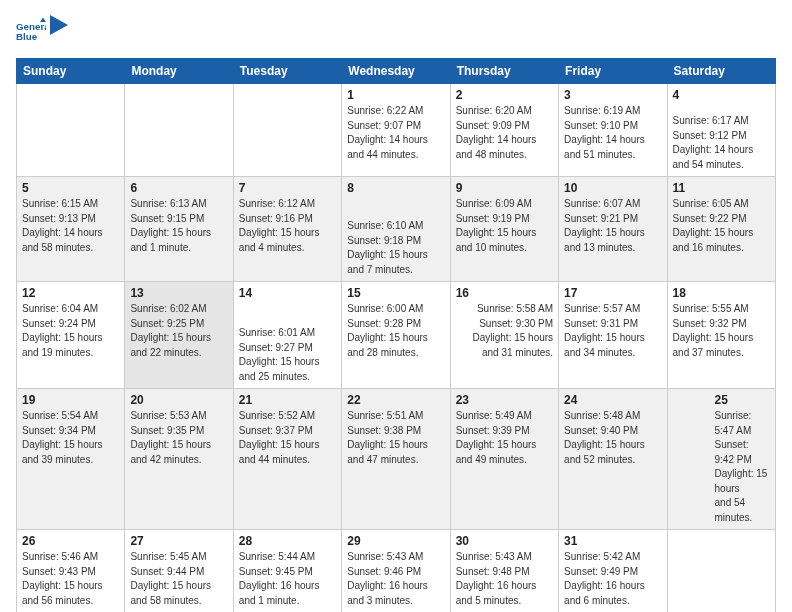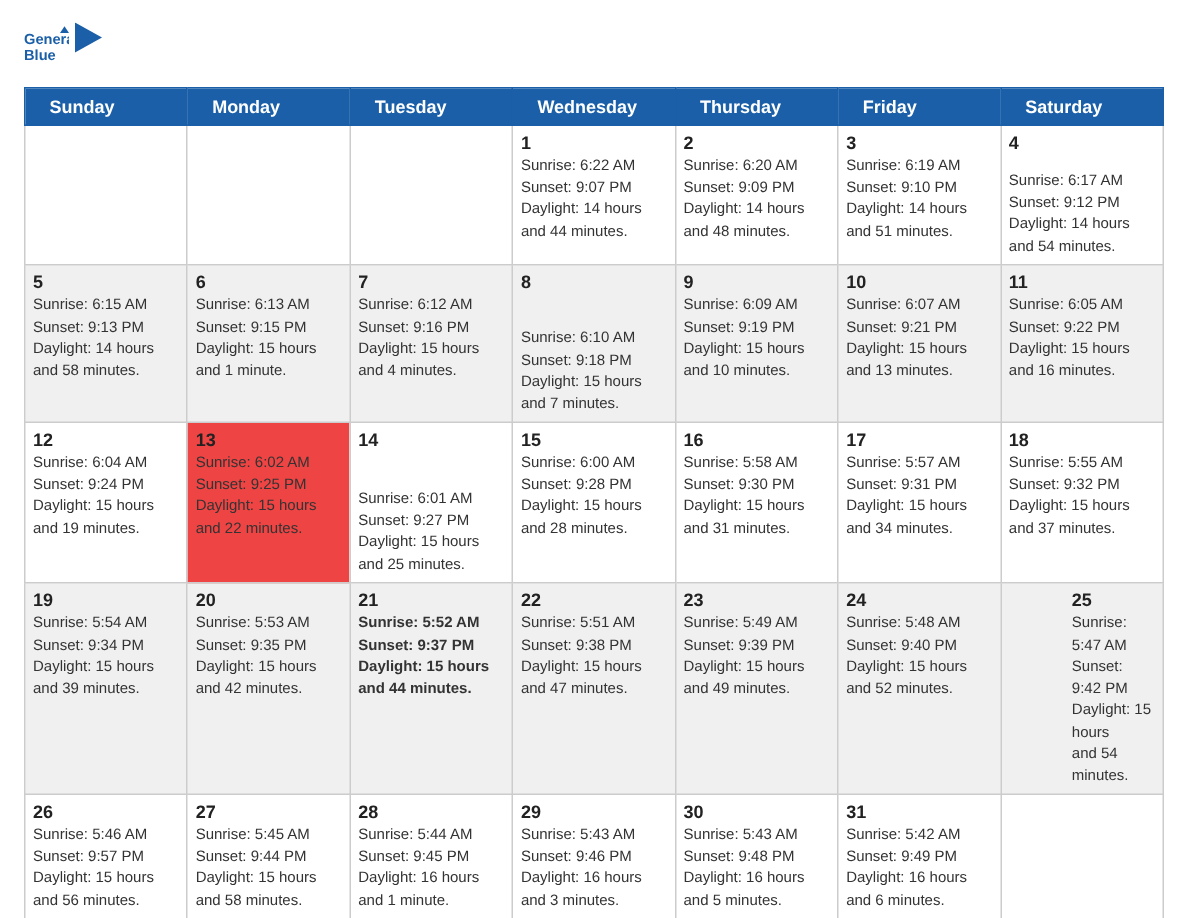--- a/index.html
+++ b/index.html
@@ -38,21 +38,21 @@
     table {
       width: 100%;
       border-collapse: collapse;
       table-layout: fixed;
     }
     thead th {
       background: #1a5fa8;
       color: #fff;
       font-size: 12px;
       font-weight: bold;
-      padding: 5px 16px;
+      padding: 5px 6px;
       text-align: left;
       border: 1px solid #1a5fa8;
     }
     tbody td {
       border: 1px solid #ccc;
       vertical-align: top;
       padding: 4px 5px;
       font-size: 10.5px;
       color: #222;
       height: 88px;
@@ -197,21 +197,21 @@
         </td>
       </tr>
       <tr>
         <td style="background: rgb(255, 255, 255); margin-left: 27px;">
           <div class="day-number">12</div>
           <div class="day-info" style="white-space: pre-line;">Sunrise: 6:04 AM
 Sunset: 9:24 PM
 Daylight: 15 hours
 and 19 minutes.</div>
         </td>
-        <td style="background: #ef4444;">
+        <td style="background: #e5e5e5;">
           <div class="day-number">13</div>
           <div class="day-info" style="white-space: pre-line;">Sunrise: 6:02 AM
 Sunset: 9:25 PM
 Daylight: 15 hours
 and 22 minutes.</div>
         </td>
         <td style="background: rgb(255, 255, 255);">
           <div class="day-number">14</div>
           <div class="day-info" style="white-space: pre-line; margin-top: 26px;">Sunrise: 6:01 AM
 Sunset: 9:27 PM
@@ -220,21 +220,21 @@
         </td>
         <td style="background: rgb(255, 255, 255);">
           <div class="day-number">15</div>
           <div class="day-info" style="white-space: pre-line;">Sunrise: 6:00 AM
 Sunset: 9:28 PM
 Daylight: 15 hours
 and 28 minutes.</div>
         </td>
         <td style="background: rgb(255, 255, 255);">
           <div class="day-number">16</div>
-          <div class="day-info" style="white-space: pre-line;">Sunrise: 5:58 AM
+          <div class="day-info" style="white-space: pre-line; text-align: right;">Sunrise: 5:58 AM
 Sunset: 9:30 PM
 Daylight: 15 hours
 and 31 minutes.</div>
         </td>
         <td style="background: rgb(255, 255, 255);">
           <div class="day-number">17</div>
           <div class="day-info" style="white-space: pre-line;">Sunrise: 5:57 AM
 Sunset: 9:31 PM
 Daylight: 15 hours
 and 34 minutes.</div>
@@ -257,21 +257,21 @@
         </td>
         <td style="background: rgb(240, 240, 240);">
           <div class="day-number">20</div>
           <div class="day-info" style="white-space: pre-line;">Sunrise: 5:53 AM
 Sunset: 9:35 PM
 Daylight: 15 hours
 and 42 minutes.</div>
         </td>
         <td style="background: rgb(240, 240, 240);">
           <div class="day-number">21</div>
-          <div class="day-info" style="white-space: pre-line; font-weight: bold;">Sunrise: 5:52 AM
+          <div class="day-info" style="white-space: pre-line;">Sunrise: 5:52 AM
 Sunset: 9:37 PM
 Daylight: 15 hours
 and 44 minutes.</div>
         </td>
         <td style="background: rgb(240, 240, 240);">
           <div class="day-number">22</div>
           <div class="day-info" style="white-space: pre-line;">Sunrise: 5:51 AM
 Sunset: 9:38 PM
 Daylight: 15 hours
 and 47 minutes.</div>
@@ -295,21 +295,21 @@
           <div class="day-info" style="white-space: pre-line;">Sunrise: 5:47 AM
 Sunset: 9:42 PM
 Daylight: 15 hours
 and 54 minutes.</div>
         </td>
       </tr>
       <tr>
         <td style="background: rgb(255, 255, 255);">
           <div class="day-number">26</div>
           <div class="day-info" style="white-space: pre-line;">Sunrise: 5:46 AM
-Sunset: 9:57 PM
+Sunset: 9:43 PM
 Daylight: 15 hours
 and 56 minutes.</div>
         </td>
         <td style="background: rgb(255, 255, 255);">
           <div class="day-number">27</div>
           <div class="day-info" style="white-space: pre-line;">Sunrise: 5:45 AM
 Sunset: 9:44 PM
 Daylight: 15 hours
 and 58 minutes.</div>
         </td>

